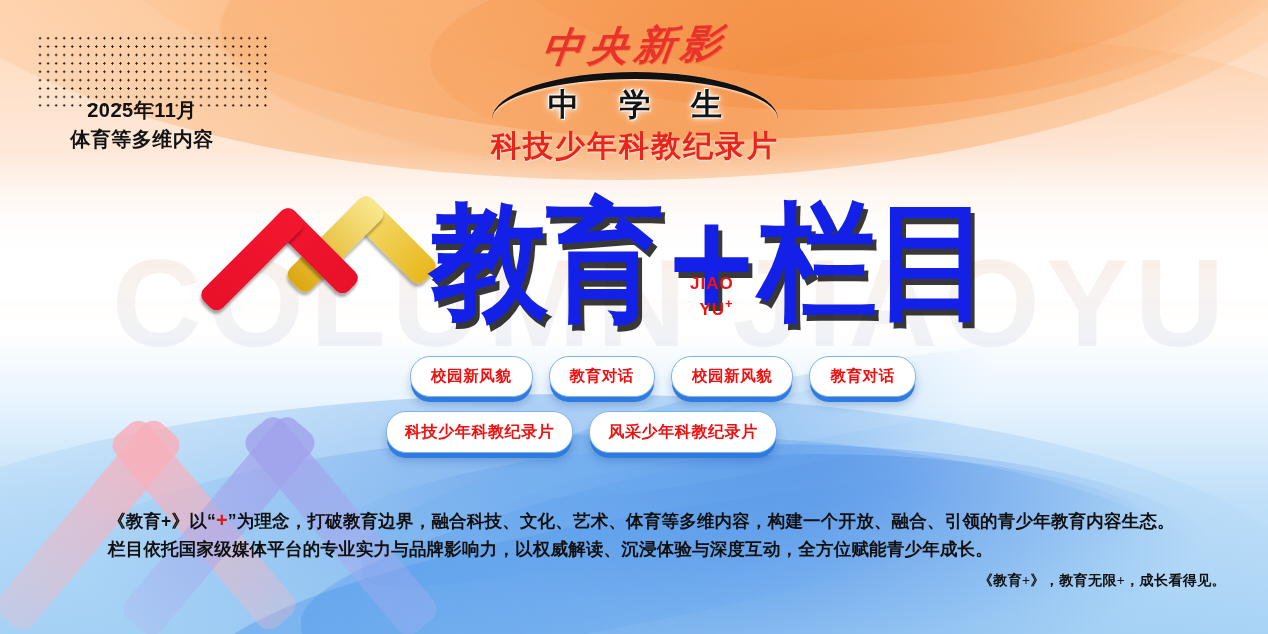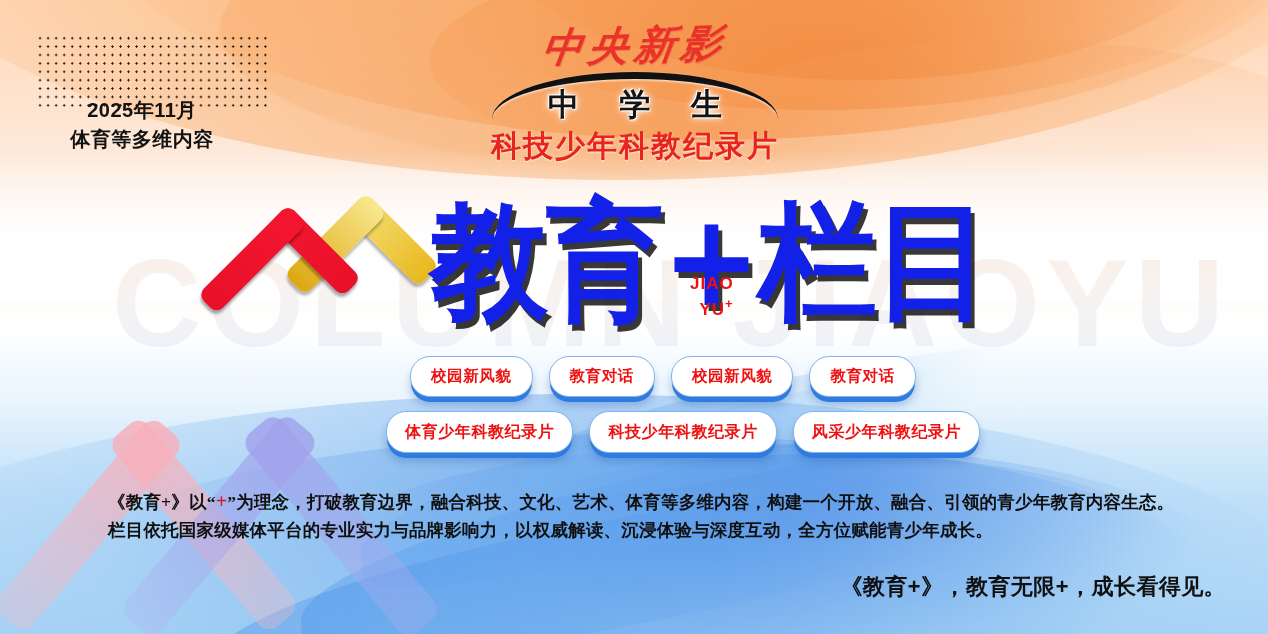--- a/index.html
+++ b/index.html
@@ -168,30 +168,30 @@
     background:#ffffff;border:1.6px solid #7fb4ec;border-radius:20px;
     color:#ee1111;font-weight:700;font-size:15.5px;letter-spacing:.6px;
     box-shadow:0 6px 0 -1px #2f7ce0, 0 8px 9px rgba(20,70,150,.28);
     font-family:"DejaVu Sans","Liberation Sans",sans-serif;
     white-space:nowrap;
   }
   .row2 .pill{font-size:16px;padding:0 18px;height:40px;}
 
   
   .para{
-    position:absolute;left:108px;top:487px;width:1070px;
+    position:absolute;left:108px;top:506px;width:1070px;
     color:#101010;font-weight:700;font-size:17.5px;line-height:28px;
     letter-spacing:.2px;
-    font-family:Liberation Serif, serif;
+    font-family:Liberation Sans, sans-serif;
   }
   .para .plus{color:#d51b1b;font-size:20px;}
   .tagline{
     position:absolute;left:0;right:42px;top:572px;text-align:right;
-    color:#101010;font-weight:700;font-size:22px;letter-spacing:.4px;
-    font-family:Liberation Mono, monospace;
+    color:#101010;font-weight:700;font-size:14px;letter-spacing:.4px;
+    font-family:Liberation Serif, serif;
   }
 </style>
 </head>
 <body>
 
 <div id="poster">
 
   <div class="bg-base"></div>
   <div class="arc arc1"></div>
   <div class="arc arc2"></div>
@@ -249,21 +249,20 @@
     <div><span>YU</span><sup>+</sup></div>
   </div>
 
   <div class="pillrow row1">
     <div class="pill">校园新风貌</div>
     <div class="pill">教育对话</div>
     <div class="pill">校园新风貌</div>
     <div class="pill">教育对话</div>
   </div>
   <div class="pillrow row2">
-    <div class="pill">体育少年科教纪录片</div>
     <div class="pill">科技少年科教纪录片</div>
     <div class="pill">风采少年科教纪录片</div>
   </div>
 
   <div class="para">
     <div><span>《教育+》以</span><span>“</span><span class="plus">+</span><span>”</span><span>为理念，打破教育边界，融合科技、文化、艺术、体育等多维内容，构建一个开放、融合、引领的青少年教育内容生态。</span></div>
     <div>栏目依托国家级媒体平台的专业实力与品牌影响力，以权威解读、沉浸体验与深度互动，全方位赋能青少年成长。</div>
   </div>
 
   <div class="tagline">《教育+》，教育无限+，成长看得见。</div>

